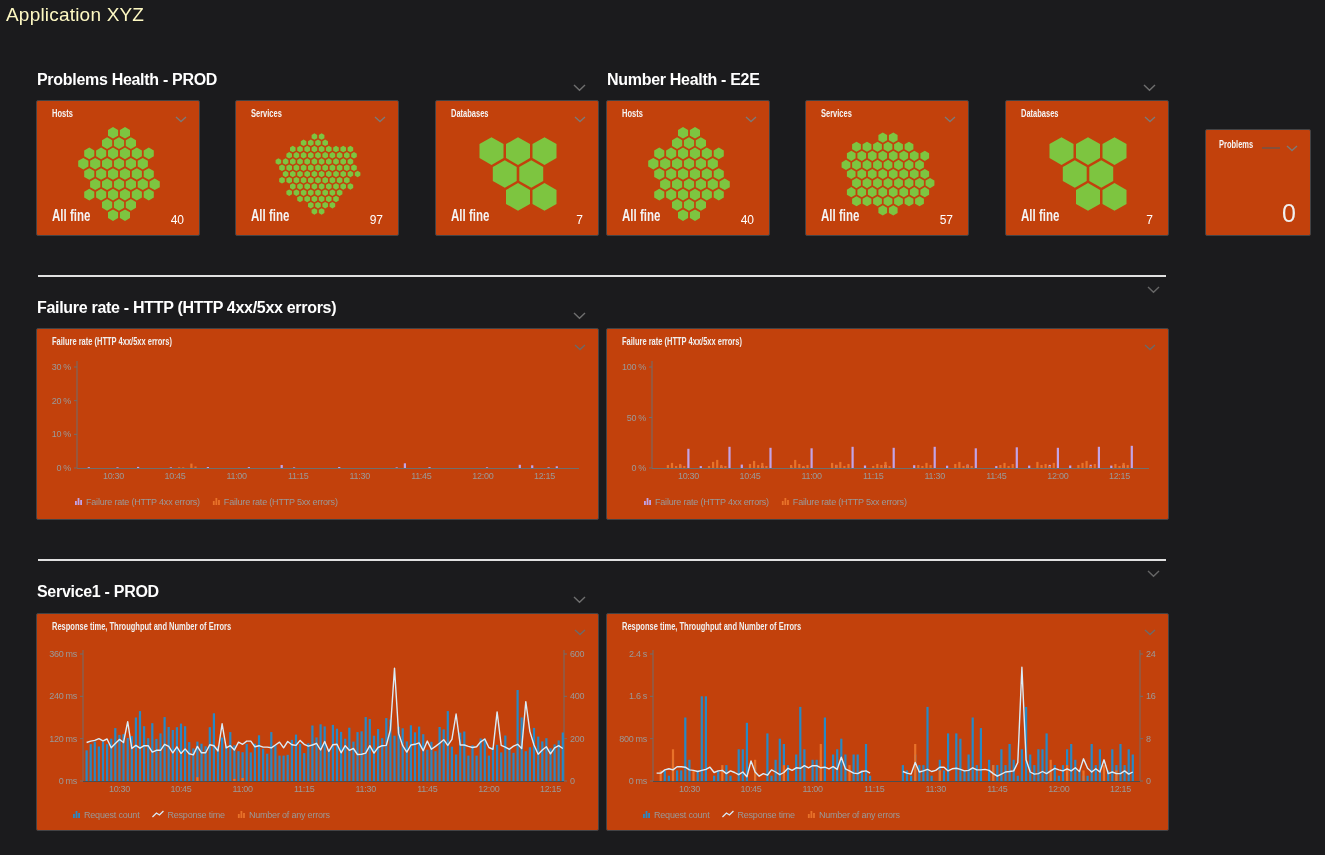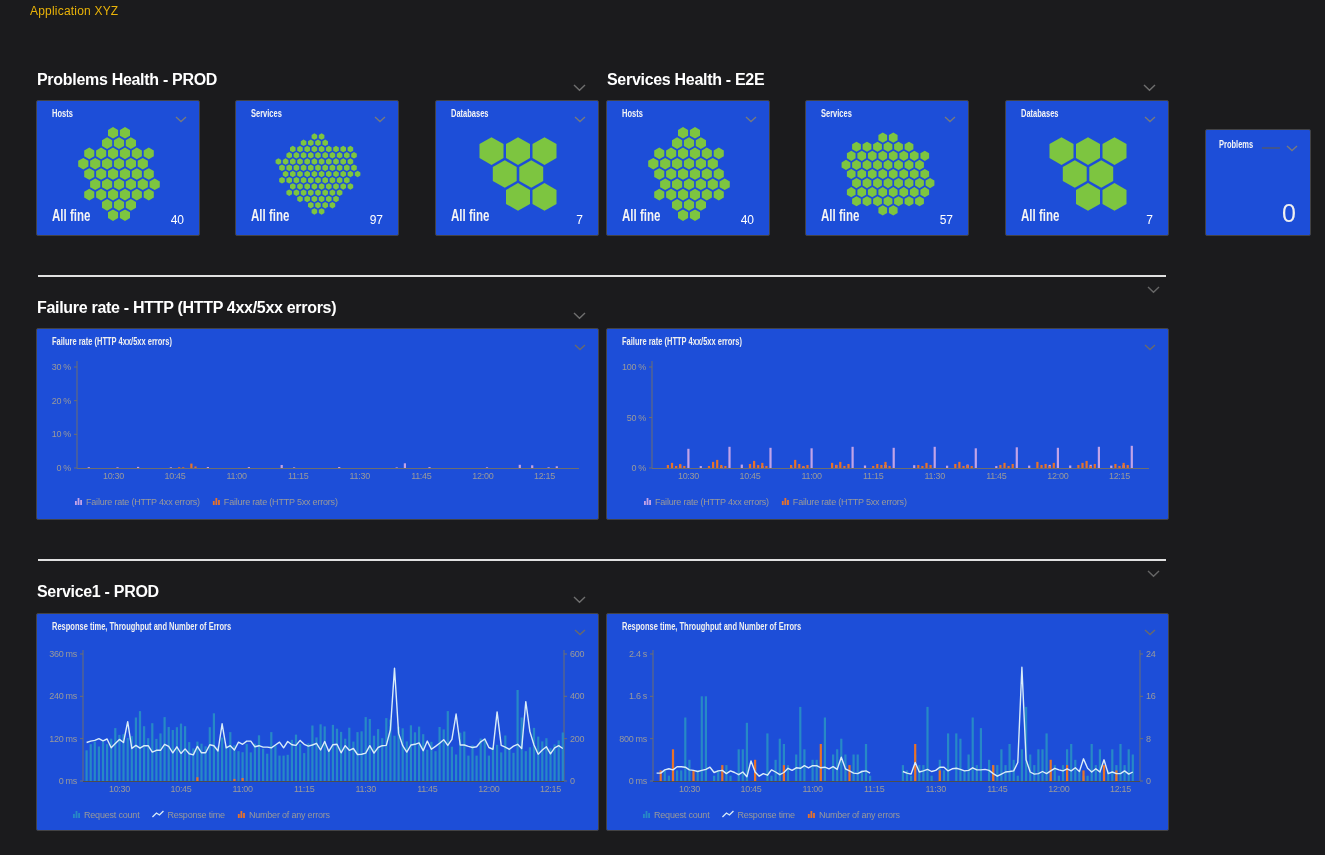--- a/index.html
+++ b/index.html
@@ -1,24 +1,24 @@
 <!DOCTYPE html>
 <html><head>
 <meta charset="utf-8">
 <style>
   * { margin:0; padding:0; box-sizing:border-box; }
   html,body { width:1325px; height:855px; background:#1b1b1d; overflow:hidden;
     font-family:"Liberation Sans", sans-serif; }
   .page { position:relative; width:1325px; height:855px; }
-  .page-title { position:absolute; left:6px; top:4px; font-size:12px; color:#eab308; letter-spacing:0.2px;margin-left:24px; }
+  .page-title { position:absolute; left:6px; top:4px; font-size:19px; color:#fef9c3; letter-spacing:0.2px; }
   .section { position:absolute; height:30px; }
   .section-header { position:absolute; left:1px; top:0; font-size:16px; font-weight:bold; color:#ffffff; white-space:nowrap; letter-spacing:-0.3px; }
   .sec-chev { position:absolute; right:13px; top:7px; }
   .tile-row { position:absolute; top:29px; left:0; width:563px; height:136px; }
-  .tile { position:absolute; background:#1d4ed8; border:1px solid #434345; border-radius:2px; }
+  .tile { position:absolute; background:#c2410c; border:1px solid #434345; border-radius:2px; }
   .health-tile { top:0; width:164px; height:136px; }
   .tile-label { position:absolute; left:15px; top:7px; font-size:10px; font-weight:bold; color:#f5f5f5; white-space:nowrap; }
   .sq75 { display:inline-block; transform:scaleX(0.75); transform-origin:left top; }
   .sq72 { display:inline-block; transform:scaleX(0.72); transform-origin:left bottom; }
   .tile .chev { position:absolute; right:12px; top:8px; }
   .honeycomb { position:absolute; }
   .tile-status { position:absolute; left:15px; bottom:10px; font-size:16px; font-weight:bold; color:#f5f5f5; white-space:nowrap; }
   .tile-count { position:absolute; right:15px; bottom:8px; font-size:12px; color:#ffffff; }
   .problems-tile { left:1205px; top:129px; width:106px; height:107px; }
   .problems-tile .tile-label { left:13px; top:9px; }
@@ -213,21 +213,21 @@
             <polygon points="79.3,38.2 91.2,45.1 91.2,58.9 79.3,65.8 67.3,58.9 67.3,45.1" fill="#7dc540"></polygon>
             <polygon points="66.0,61.1 78.0,68.0 78.0,81.9 66.0,88.8 54.0,81.9 54.0,68.0" fill="#7dc540"></polygon>
             <polygon points="92.5,61.1 104.5,68.0 104.5,81.9 92.5,88.8 80.5,81.9 80.5,68.0" fill="#7dc540"></polygon>
           </svg>
       <div class="tile-status"><span class="sq72">All fine</span></div>
       <div class="tile-count">7</div>
     </div>
       </div>
   </div>
   <div class="section" style="left:606px;top:71px;width:563px">
-    <div class="section-header">Services Health - E2E</div>
+    <div class="section-header">Number Health - E2E</div>
     <span class="sec-chev"><svg width="13" height="8" viewBox="0 0 13 8">
           <polyline points="1,1 6.5,6.3 12,1" fill="none" stroke="#6f6f6f" stroke-width="1.4"></polyline>
         </svg></span>
     <div class="tile-row">
     <div class="tile health-tile" style="left:0px">
       <div class="tile-label"><span class="sq75">Hosts</span></div>
       <span class="chev"><svg width="12" height="7" viewBox="0 0 12 7">
               <polyline points="1,1 6,5.6 11,1" fill="none" stroke="#7a7a7a" stroke-width="1.3"></polyline>
             </svg></span>
       <svg class="honeycomb" width="132" height="104" style="left:16px;top:21px">

